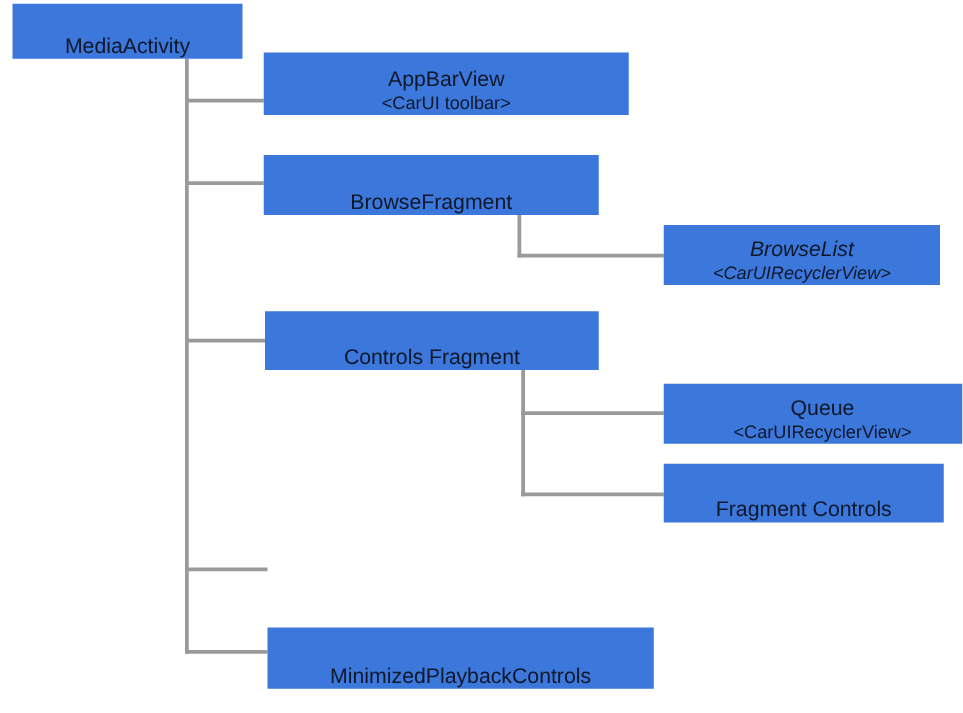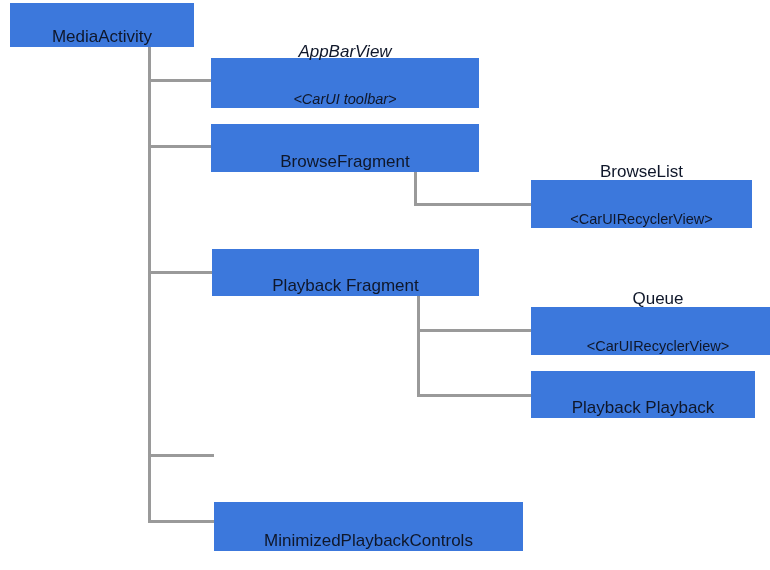--- a/index.html
+++ b/index.html
@@ -28,32 +28,31 @@
   }
   .node .label {
     font-size: 17px;
     line-height: 21px;
     white-space: nowrap;
   }
   .node .sublabel {
     font-size: 14.5px;
     line-height: 18px;
     white-space: nowrap;
-    margin-top: 28px;
   }
   .line {
     position: absolute;
     background: #9a9a9a;
   }
 
   
   #n-media      { left: 10px;  top: 3px;   width: 184px; height: 44px; }
-  #n-appbar     { left: 211px; top: 58px;  width: 268px; height: 50px; font-style: italic; }
+  #n-appbar     { left: 211px; top: 42px;  width: 292px; height: 50px; }
   #n-browse     { left: 211px; top: 124px; width: 268px; height: 48px; }
-  #n-browselist { left: 531px; top: 180px; width: 221px; height: 48px; }
+  #n-browselist { left: 531px; top: 180px; width: 221px; height: 48px; font-style: italic; }
   #n-playback   { left: 212px; top: 249px; width: 267px; height: 47px; }
   #n-queue      { left: 531px; top: 307px; width: 254px; height: 48px; }
   #n-pbcontrols { left: 531px; top: 371px; width: 224px; height: 47px; }
   #n-error      { left: 214px; top: 432px; width: 268px; height: 49px; }
   #n-minimized  { left: 214px; top: 502px; width: 309px; height: 49px; }
 
   
   #l-trunk        { left: 148px; top: 47px;  width: 3px;  height: 476px; }
   #l-stub-appbar  { left: 148px; top: 79px;  width: 63px;  height: 3px; }
   #l-stub-browse  { left: 148px; top: 145px; width: 63px;  height: 3px; }
@@ -95,30 +94,30 @@
   <div class="node" id="n-browse">
     <div class="label">BrowseFragment</div>
   </div>
 
   <div class="node" id="n-browselist">
     <div class="label">BrowseList</div>
     <div class="sublabel">&lt;CarUIRecyclerView&gt;</div>
   </div>
 
   <div class="node" id="n-playback">
-    <div class="label">Playback Fragment</div>
+    <div class="label">Controls Fragment</div>
   </div>
 
   <div class="node" id="n-queue">
     <div class="label">Queue</div>
     <div class="sublabel">&lt;CarUIRecyclerView&gt;</div>
   </div>
 
   <div class="node" id="n-pbcontrols">
-    <div class="label">Playback Playback</div>
+    <div class="label">Fragment Controls</div>
   </div>
 
 
   <div class="node" id="n-minimized">
     <div class="label">MinimizedPlaybackControls</div>
   </div>
 
 </div>
 
 </body></html>

